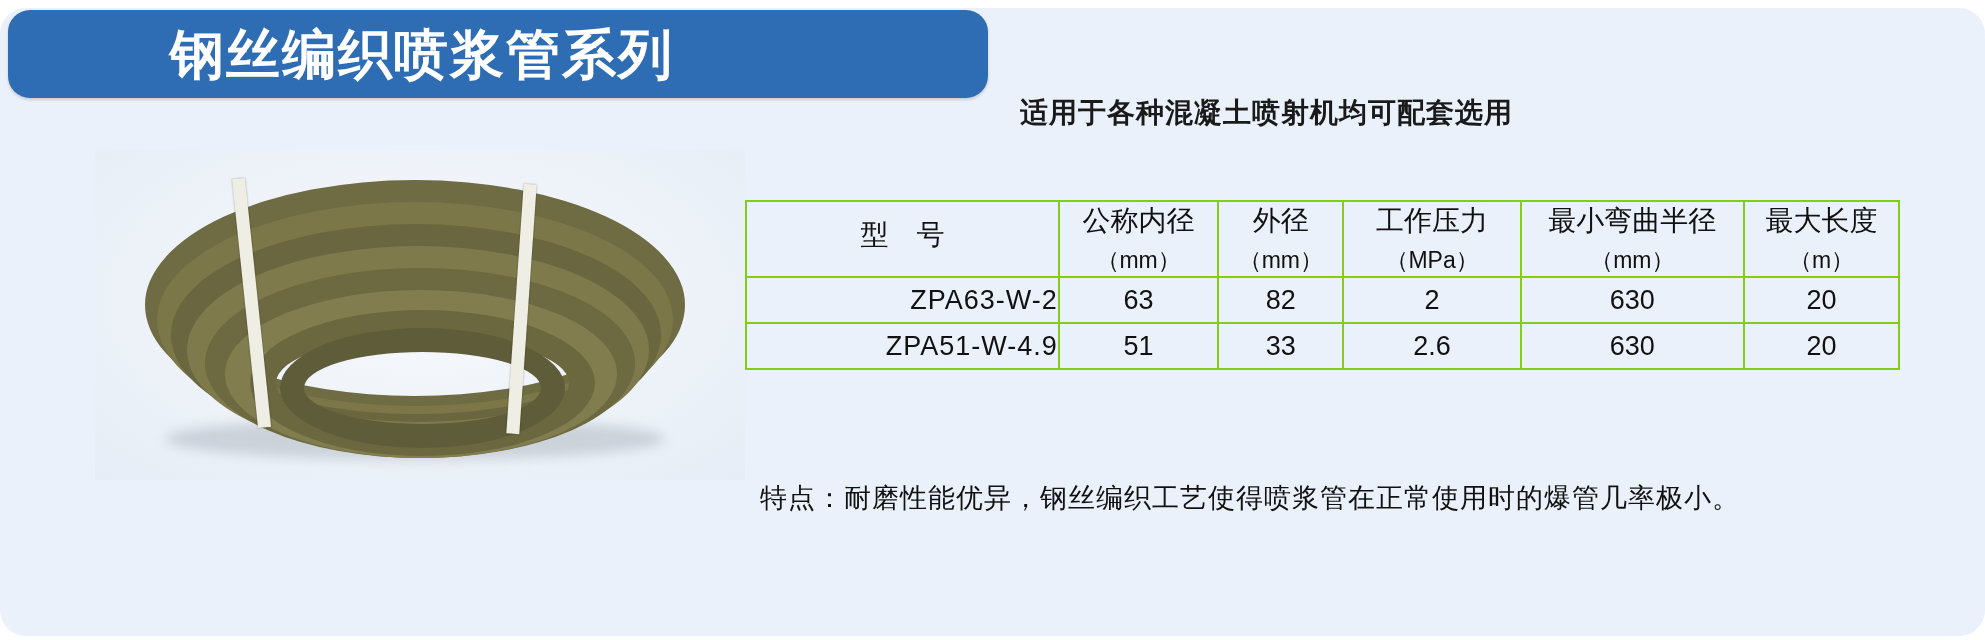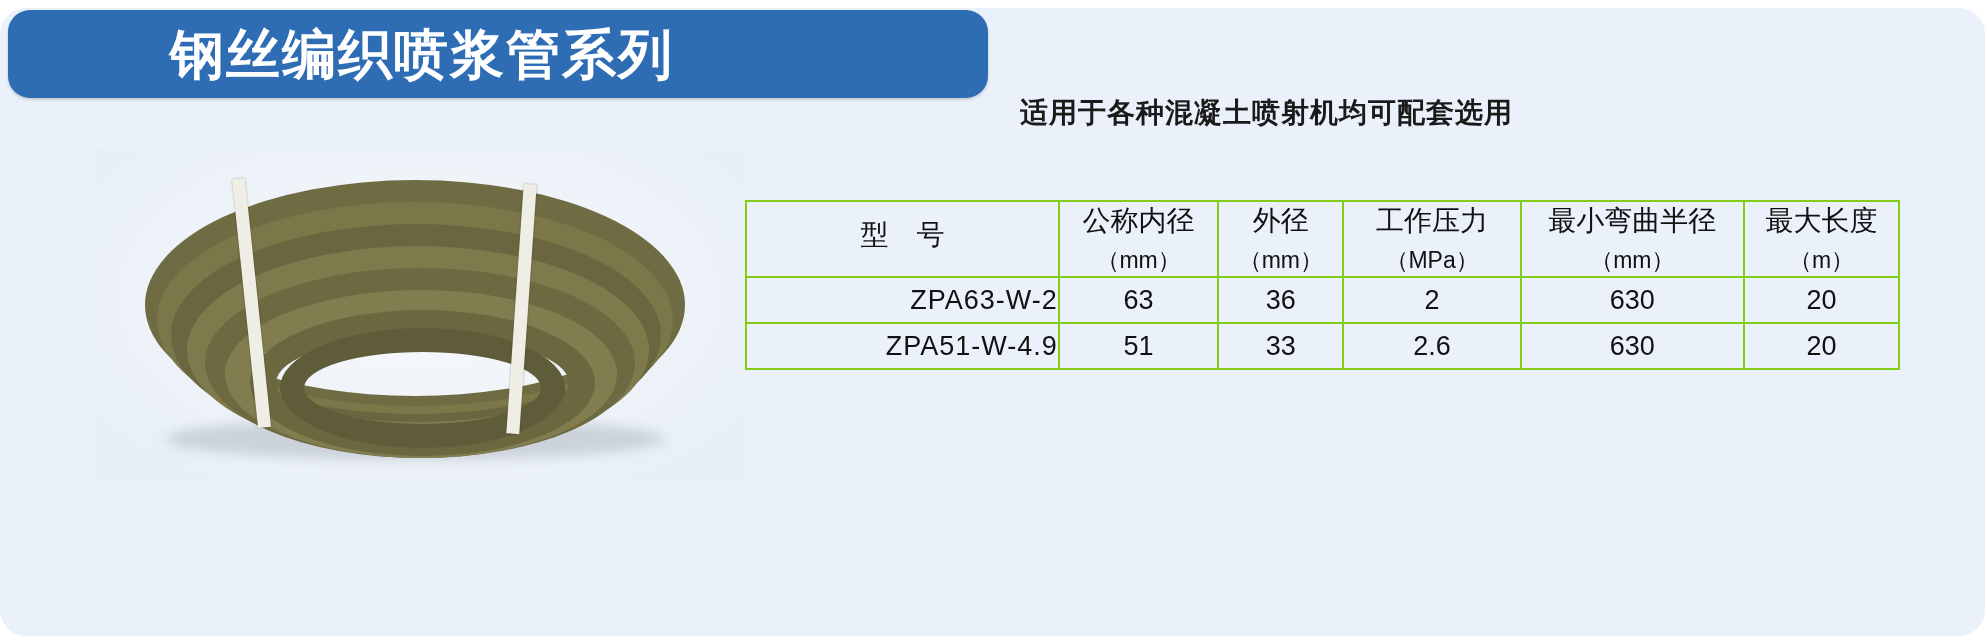--- a/index.html
+++ b/index.html
@@ -226,31 +226,32 @@
           <th>
             <span>最大长度</span>
             <span class="unit">（m）</span>
           </th>
         </tr>
       </thead>
       <tbody>
         <tr>
           <td class="model">ZPA63-W-2</td>
           <td>63</td>
-          <td>36</td>
+          <td>82</td>
           <td>2</td>
           <td>630</td>
           <td>20</td>
         </tr>
         <tr>
           <td class="model">ZPA51-W-4.9</td>
           <td>51</td>
           <td>33</td>
           <td>2.6</td>
           <td>630</td>
           <td>20</td>
         </tr>
       </tbody>
     </table>
   </div>
 
+  <div class="note">特点：耐磨性能优异，钢丝编织工艺使得喷浆管在正常使用时的爆管几率极小。</div>
 
 </div>
 
 </body></html>

